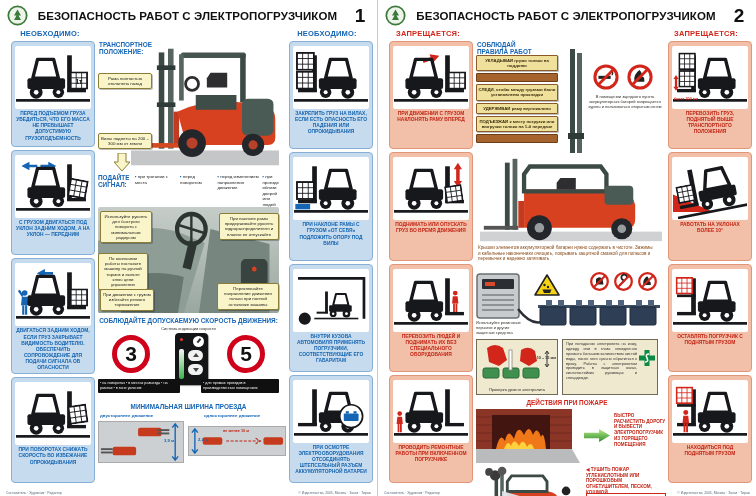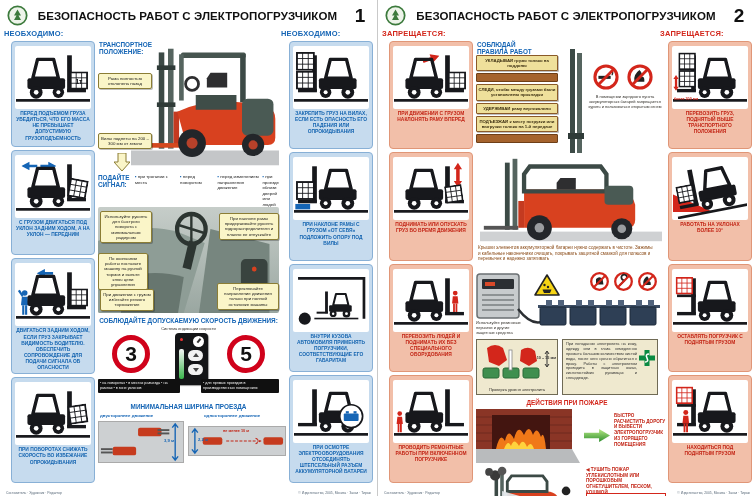--- a/index.html
+++ b/index.html
@@ -6,21 +6,21 @@
   *{box-sizing:border-box;}
   body{font-family:"Liberation Sans",sans-serif;}
   .wrap{width:756px;height:496px;display:flex;background:#fff;}
   .sheet{width:378px;height:496px;position:relative;background:#fff;border-right:1px solid #c9c9c9;padding:3px 4px 2px;overflow:hidden;}
   .sheet:last-child{border-right:none;}
   .hdr{display:flex;align-items:center;height:25px;}
   .logo{width:21px;height:21px;flex:none;margin-left:3px;}
   .title{flex:1;text-align:center;font-weight:bold;font-size:11.5px;color:#101010;letter-spacing:.1px;}
   .num{width:26px;font-weight:bold;font-size:19px;text-align:center;color:#101010;}
   .colheads{display:flex;justify-content:space-between;height:11px;margin-top:1px;}
-  .colh{width:92px;font-weight:bold;font-size:7.5px;letter-spacing:.2px;}
+  .colh{width:92px;text-align:center;font-weight:bold;font-size:7.5px;letter-spacing:.2px;}
   .c-blue{color:#1565b5;} .c-red{color:#d3261b;}
   .cols{display:flex;gap:3px;height:442px;margin-top:1px;}
   .side{width:91px;display:flex;flex-direction:column;gap:3px;padding-left:7px;}
   .mid{flex:1;position:relative;}
   .cell{flex:1;border-radius:4px;padding:4px 3px 2px;display:flex;flex-direction:column;}
   .cell.blue{background:#c6dbee;border:1px solid #88b0d6;}
   .cell.red{background:#f2bfa9;border:1px solid #e09677;}
   .pbox{background:#fff;border-radius:2px;height:63px;flex:none;padding:1px;}
   .picto{width:100%;height:100%;color:#17181c;display:block;}
   .cap{font-size:4.9px;font-weight:bold;text-align:center;line-height:1.25;margin-top:2px;}

